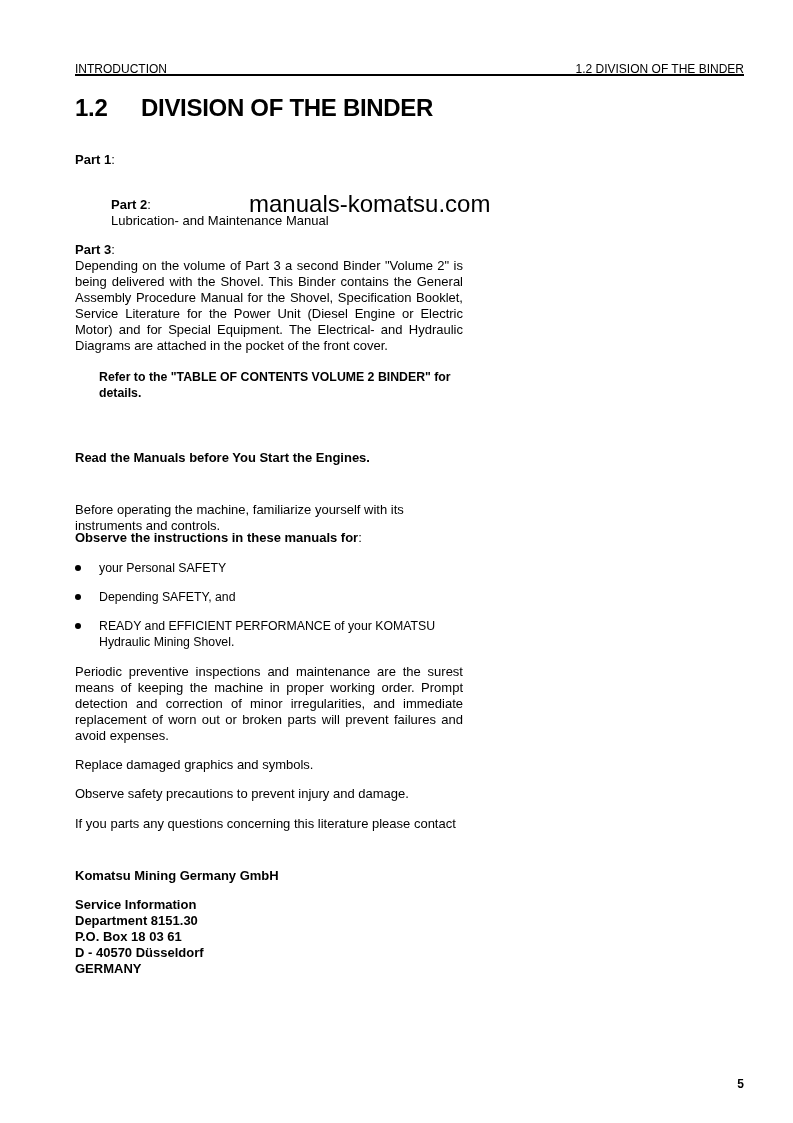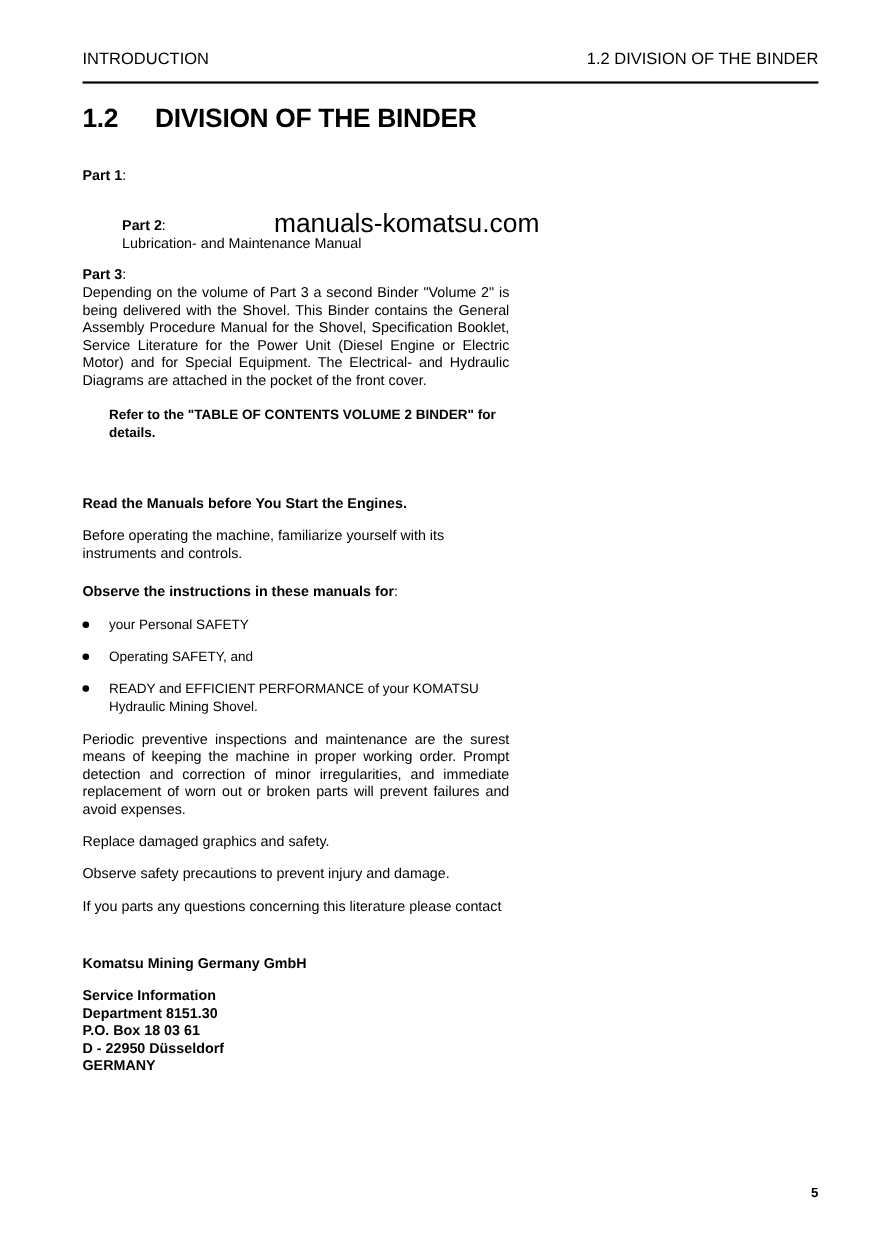--- a/index.html
+++ b/index.html
@@ -1,21 +1,21 @@
 <!DOCTYPE html>
 <html><head>
   <meta charset="utf-8">
   <style>
     html, body { margin: 0; padding: 0; background: #ffffff; }
     body {
       width: 793px; height: 1123px; position: relative; overflow: hidden;
       font-family: "Liberation Sans", sans-serif; color: #000;
     }
     .abs { position: absolute; }
-    .hdr { top: 47px; font-size: 15px; line-height: 14px; }
+    .hdr { top: 62px; font-size: 12px; line-height: 14px; }
     .hdr-left { left: 75px; }
     .hdr-right { right: 49px; text-align: right; }
     .rule { left: 75px; top: 74px; width: 669px; height: 2px; background: #000; }
     .title { left: 75px; top: 93px; font-size: 24px; font-weight: bold; line-height: 30px; letter-spacing: -0.3px; }
     .title .num { display: inline-block; width: 66px; }
     .col { left: 75px; width: 388px; font-size: 13px; line-height: 16px; }
     .col p { margin: 0; }
     .b { font-weight: bold; }
     .just { text-align: justify; }
     .watermark { left: 249px; top: 190px; font-size: 24px; line-height: 28px; color: #000; }
@@ -48,46 +48,46 @@
 </div>
 
 <div class="abs col" style="top:242px;">
   <p><span class="b">Part 3</span><span>:</span></p>
   <p class="just">Depending on the volume of Part 3 a second Binder "Volume 2" is being delivered with the Shovel. This Binder contains the General Assembly Procedure Manual for the Shovel, Specification Booklet, Service Literature for the Power Unit (Diesel Engine or Electric Motor) and for Special Equipment. The Electrical- and Hydraulic Diagrams are attached in the pocket of the front cover.</p>
 </div>
 
 <div class="abs note" style="top:369px;">Refer to the "TABLE OF CONTENTS VOLUME 2 BINDER" for details.</div>
 
 <div class="abs col b" style="top:450px;">Read the Manuals before You Start the Engines.</div>
-<div class="abs col" style="top:479px;">Before operating the machine, familiarize yourself with its instruments and controls.</div>
+<div class="abs col" style="top:502px;">Before operating the machine, familiarize yourself with its instruments and controls.</div>
 
 <div class="abs col" style="top:530px;">
   <span class="b">Observe the instructions in these manuals for</span><span>:</span>
 </div>
 
 <div class="abs bullet-row" style="top:560px;">
   <span class="bullet-dot"></span>
   <span class="bullet-text">your Personal SAFETY</span>
 </div>
 <div class="abs bullet-row" style="top:589px;">
   <span class="bullet-dot"></span>
-  <span class="bullet-text">Operating SAFETY, and</span>
+  <span class="bullet-text">Depending SAFETY, and</span>
 </div>
 <div class="abs bullet-row" style="top:618px;">
   <span class="bullet-dot"></span>
   <span class="bullet-text">READY and EFFICIENT PERFORMANCE of your KOMATSU Hydraulic Mining Shovel.</span>
 </div>
 
 <div class="abs col just" style="top:664px;">Periodic preventive inspections and maintenance are the surest means of keeping the machine in proper working order. Prompt detection and correction of minor irregularities, and immediate replacement of worn out or broken parts will prevent failures and avoid expenses.</div>
-<div class="abs col" style="top:757px;">Replace damaged graphics and safety.</div>
+<div class="abs col" style="top:757px;">Replace damaged graphics and symbols.</div>
 <div class="abs col" style="top:786px;">Observe safety precautions to prevent injury and damage.</div>
 <div class="abs col just" style="top:816px;">If you parts any questions concerning this literature please contact</div>
 
 <div class="abs col b" style="top:868px;">Komatsu Mining Germany GmbH</div>
 <div class="abs col" style="top:897px;font-weight:bold;">
   <p>Service Information</p>
   <p>Department 8151.30</p>
   <p>P.O. Box 18 03 61</p>
-  <p>D - 22950 Düsseldorf</p>
+  <p>D - 40570 Düsseldorf</p>
   <p>GERMANY</p>
 </div>
 
 <div class="abs pagenum">5</div>
 
 </body></html>

